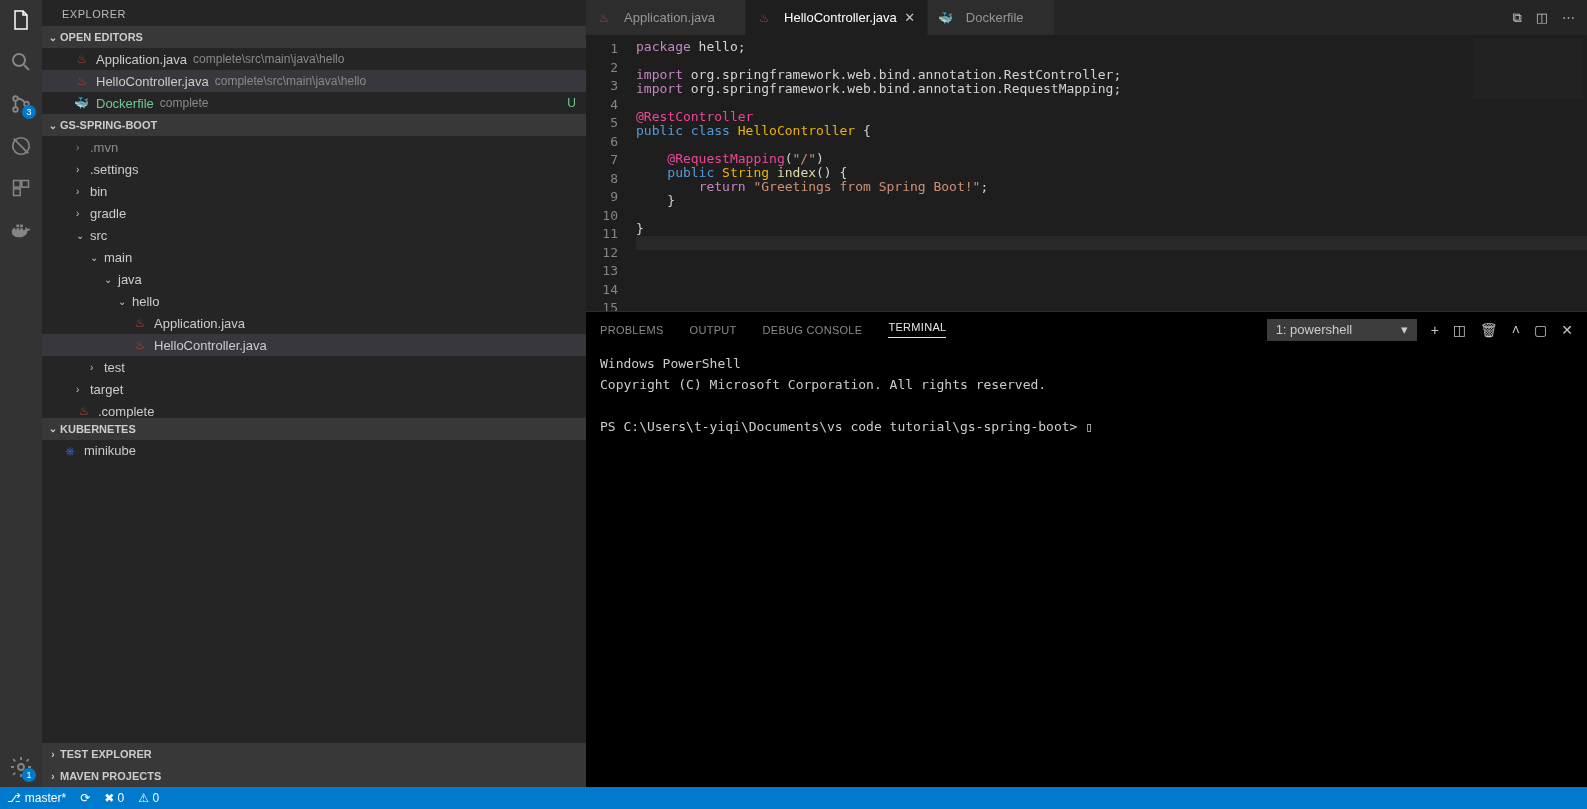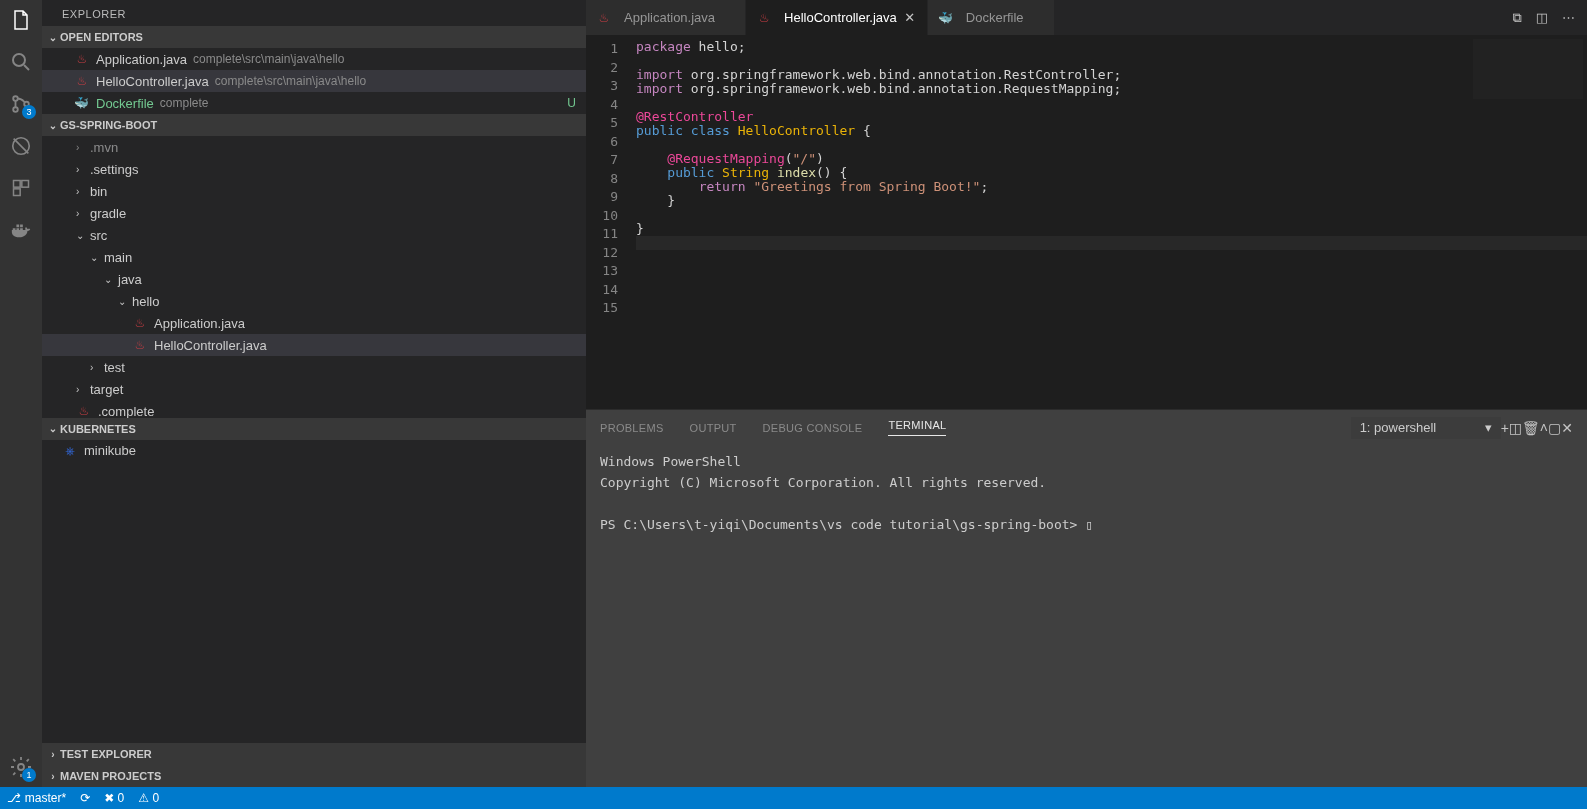--- a/index.html
+++ b/index.html
@@ -77,27 +77,27 @@
 .kw { color: #c586c0; }
 .type { color: #569cd6; }
 .cls { color: #eab308; }
 .ann { color: #ec4899; }
 .str { color: #ce9178; }
 .fn { color: #dcdcaa; }
 .cursor-line { background: #282828; display: inline-block; width: 100%; }
 
 
 .panel {
-  height: 378px; background: #404040; border-top: 1px solid #2c2c2c;
+  height: 476px; background: #000000; border-top: 1px solid #2c2c2c;
   display: flex; flex-direction: column;
 }
 .panel-tabs { display: flex; align-items: center; height: 35px; padding: 0 14px; gap: 26px; }
 .panel-tab { font-size: 11px; color: #8a8a8a; cursor: pointer; letter-spacing: 0.3px; }
 .panel-tab.active { color: #e7e7e7; border-bottom: 1px solid #e7e7e7; padding-bottom: 4px; }
-.panel-right { margin-left: auto; display: flex; align-items: center; }
+.panel-right { margin-left: auto; display: flex; align-items: center; gap: 14px; }
 .term-select {
   background: #3c3c3c; color: #cccccc; border: 1px solid #3c3c3c;
   height: 22px; width: 150px; display: flex; align-items: center; padding: 0 8px;
   justify-content: space-between; cursor: pointer;
 }
 .panel-icon { color: #c5c5c5; cursor: pointer; font-size: 14px; }
 .terminal-body {
   flex: 1; padding: 6px 14px; font-family: Consolas, monospace; font-size: 13px;
   line-height: 21px; color: #cccccc; white-space: pre;
 }

